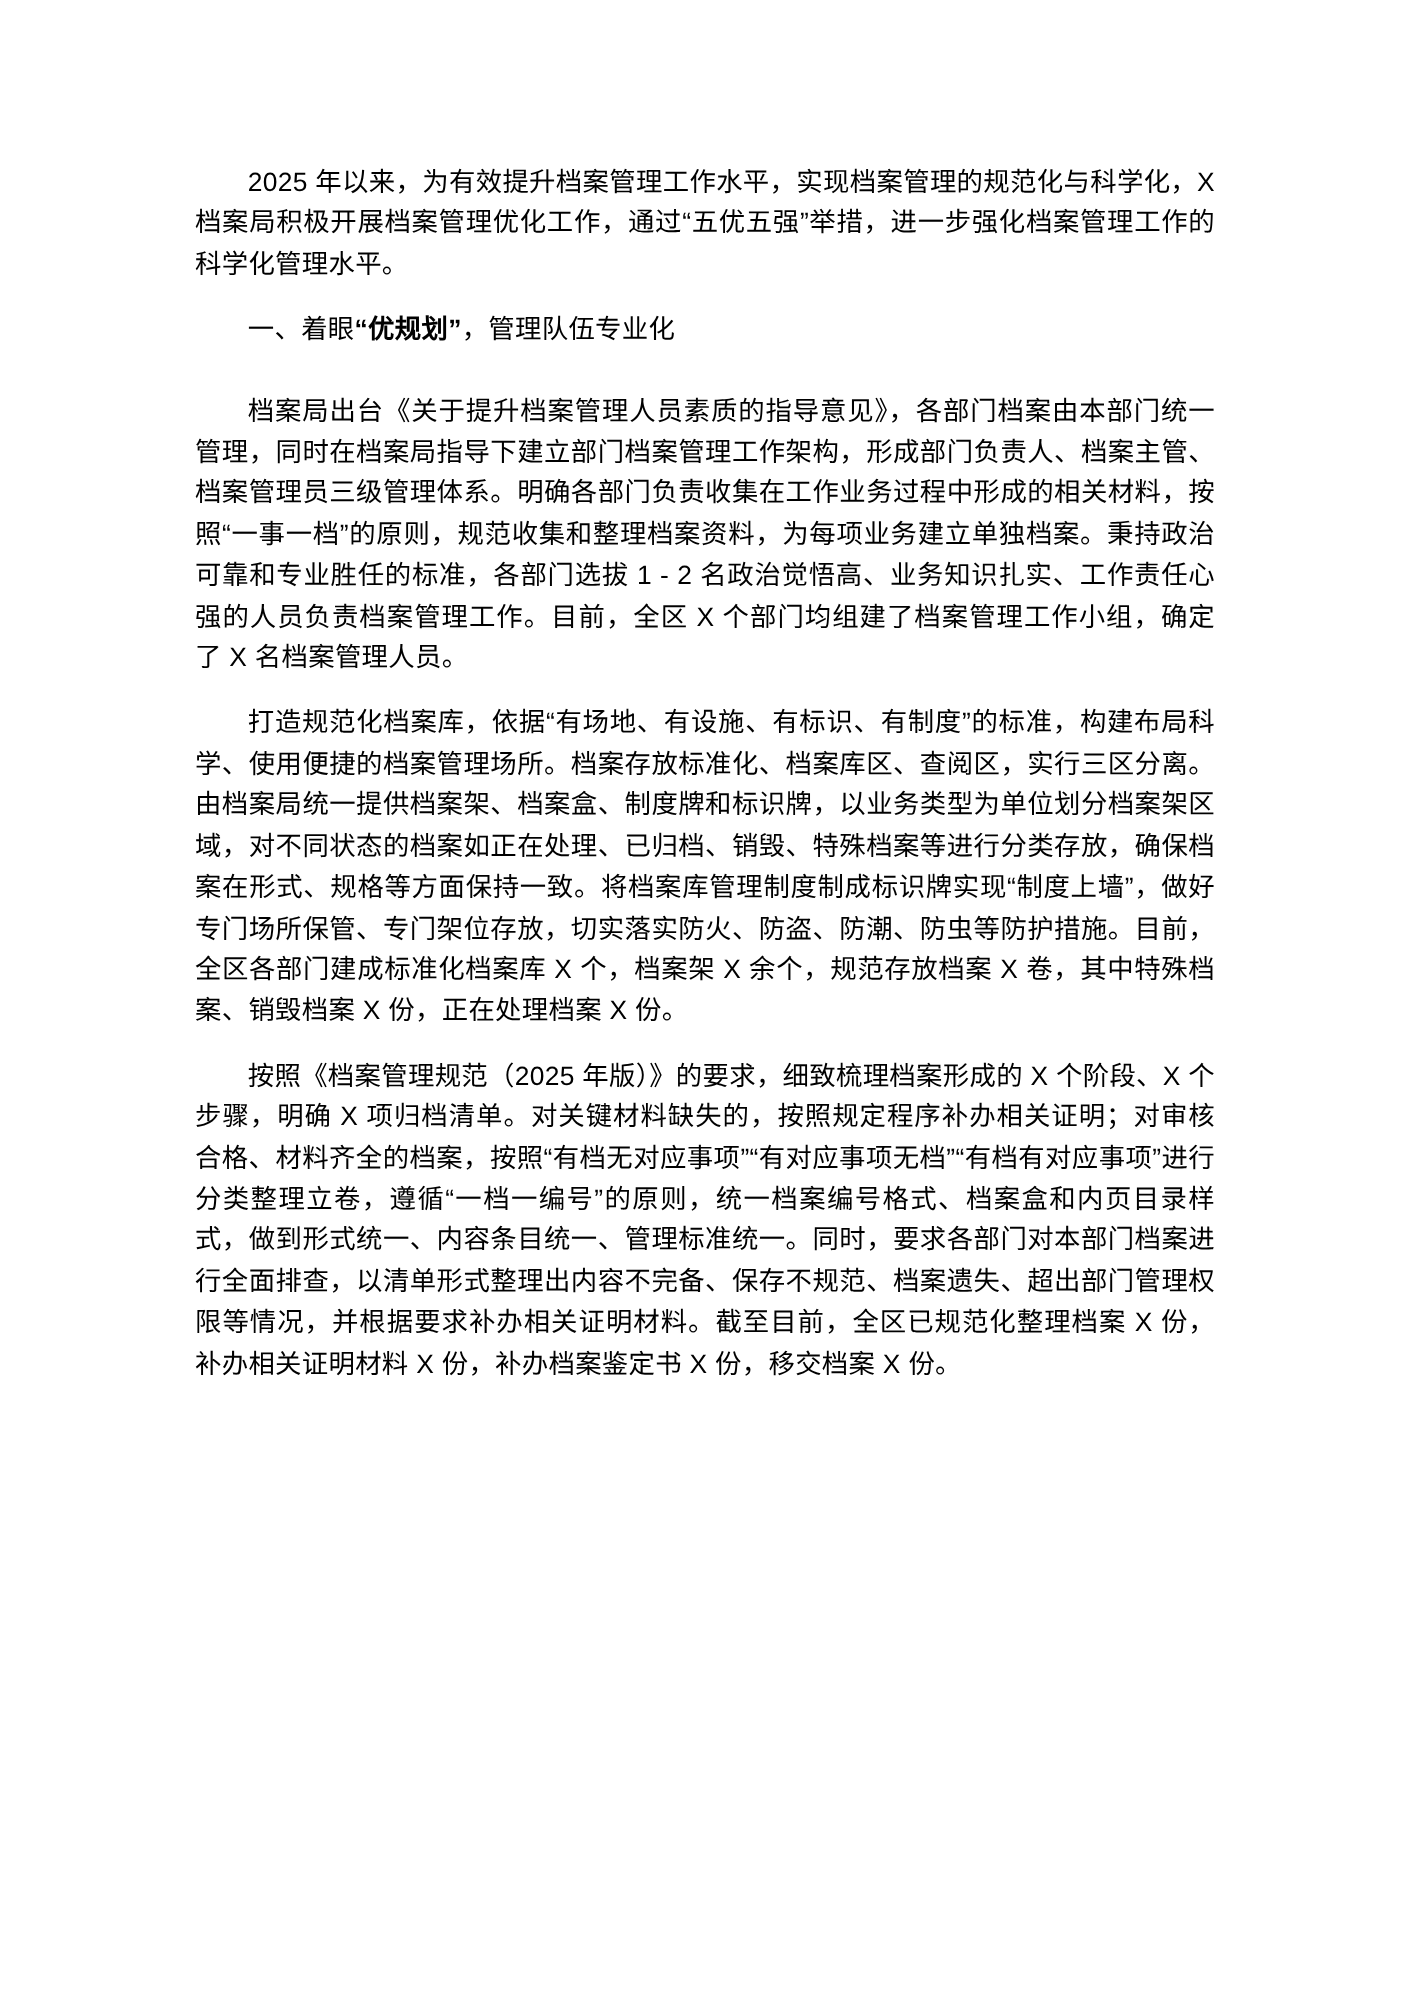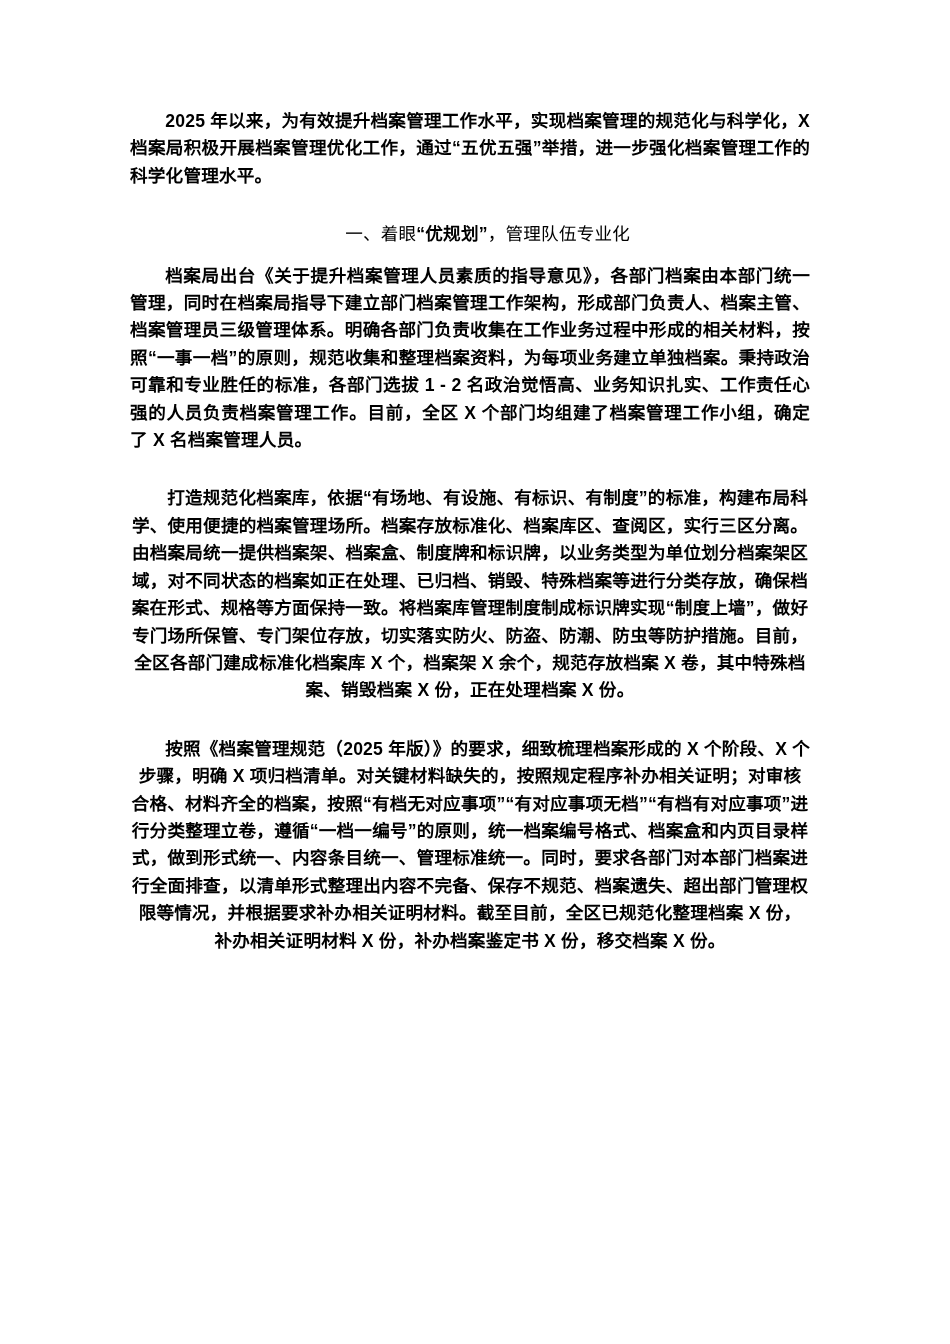--- a/index.html
+++ b/index.html
@@ -32,42 +32,41 @@
   
   .para {
     margin: 0 0 0 0;
     font-size: 17.6px;
     line-height: 27.4px;
     text-align: justify;
     text-justify: inter-ideograph;
     text-indent: 2em;
     letter-spacing: 0.2px;
     word-break: break-all;
-    font-weight: 700;
+    font-weight: 400;
   }
 
   .para + .heading,
   .para + .para {
-    margin-top: 31px;
-    text-align: center;
+    margin-top: 16px;
   }
 
   
   .heading {
     margin: 0;
     font-size: 17.6px;
     line-height: 27.4px;
     text-indent: 2em;
     letter-spacing: 0.2px;
     font-weight: 400;
     white-space: nowrap;
   }
 
   .heading + .para {
-    margin-top: 14px;
+    margin-top: 27px;
   }
 
   .heading .emph {
     font-weight: 700;
   }
 
   
   .para, .heading {
     font-kerning: none;
   }

